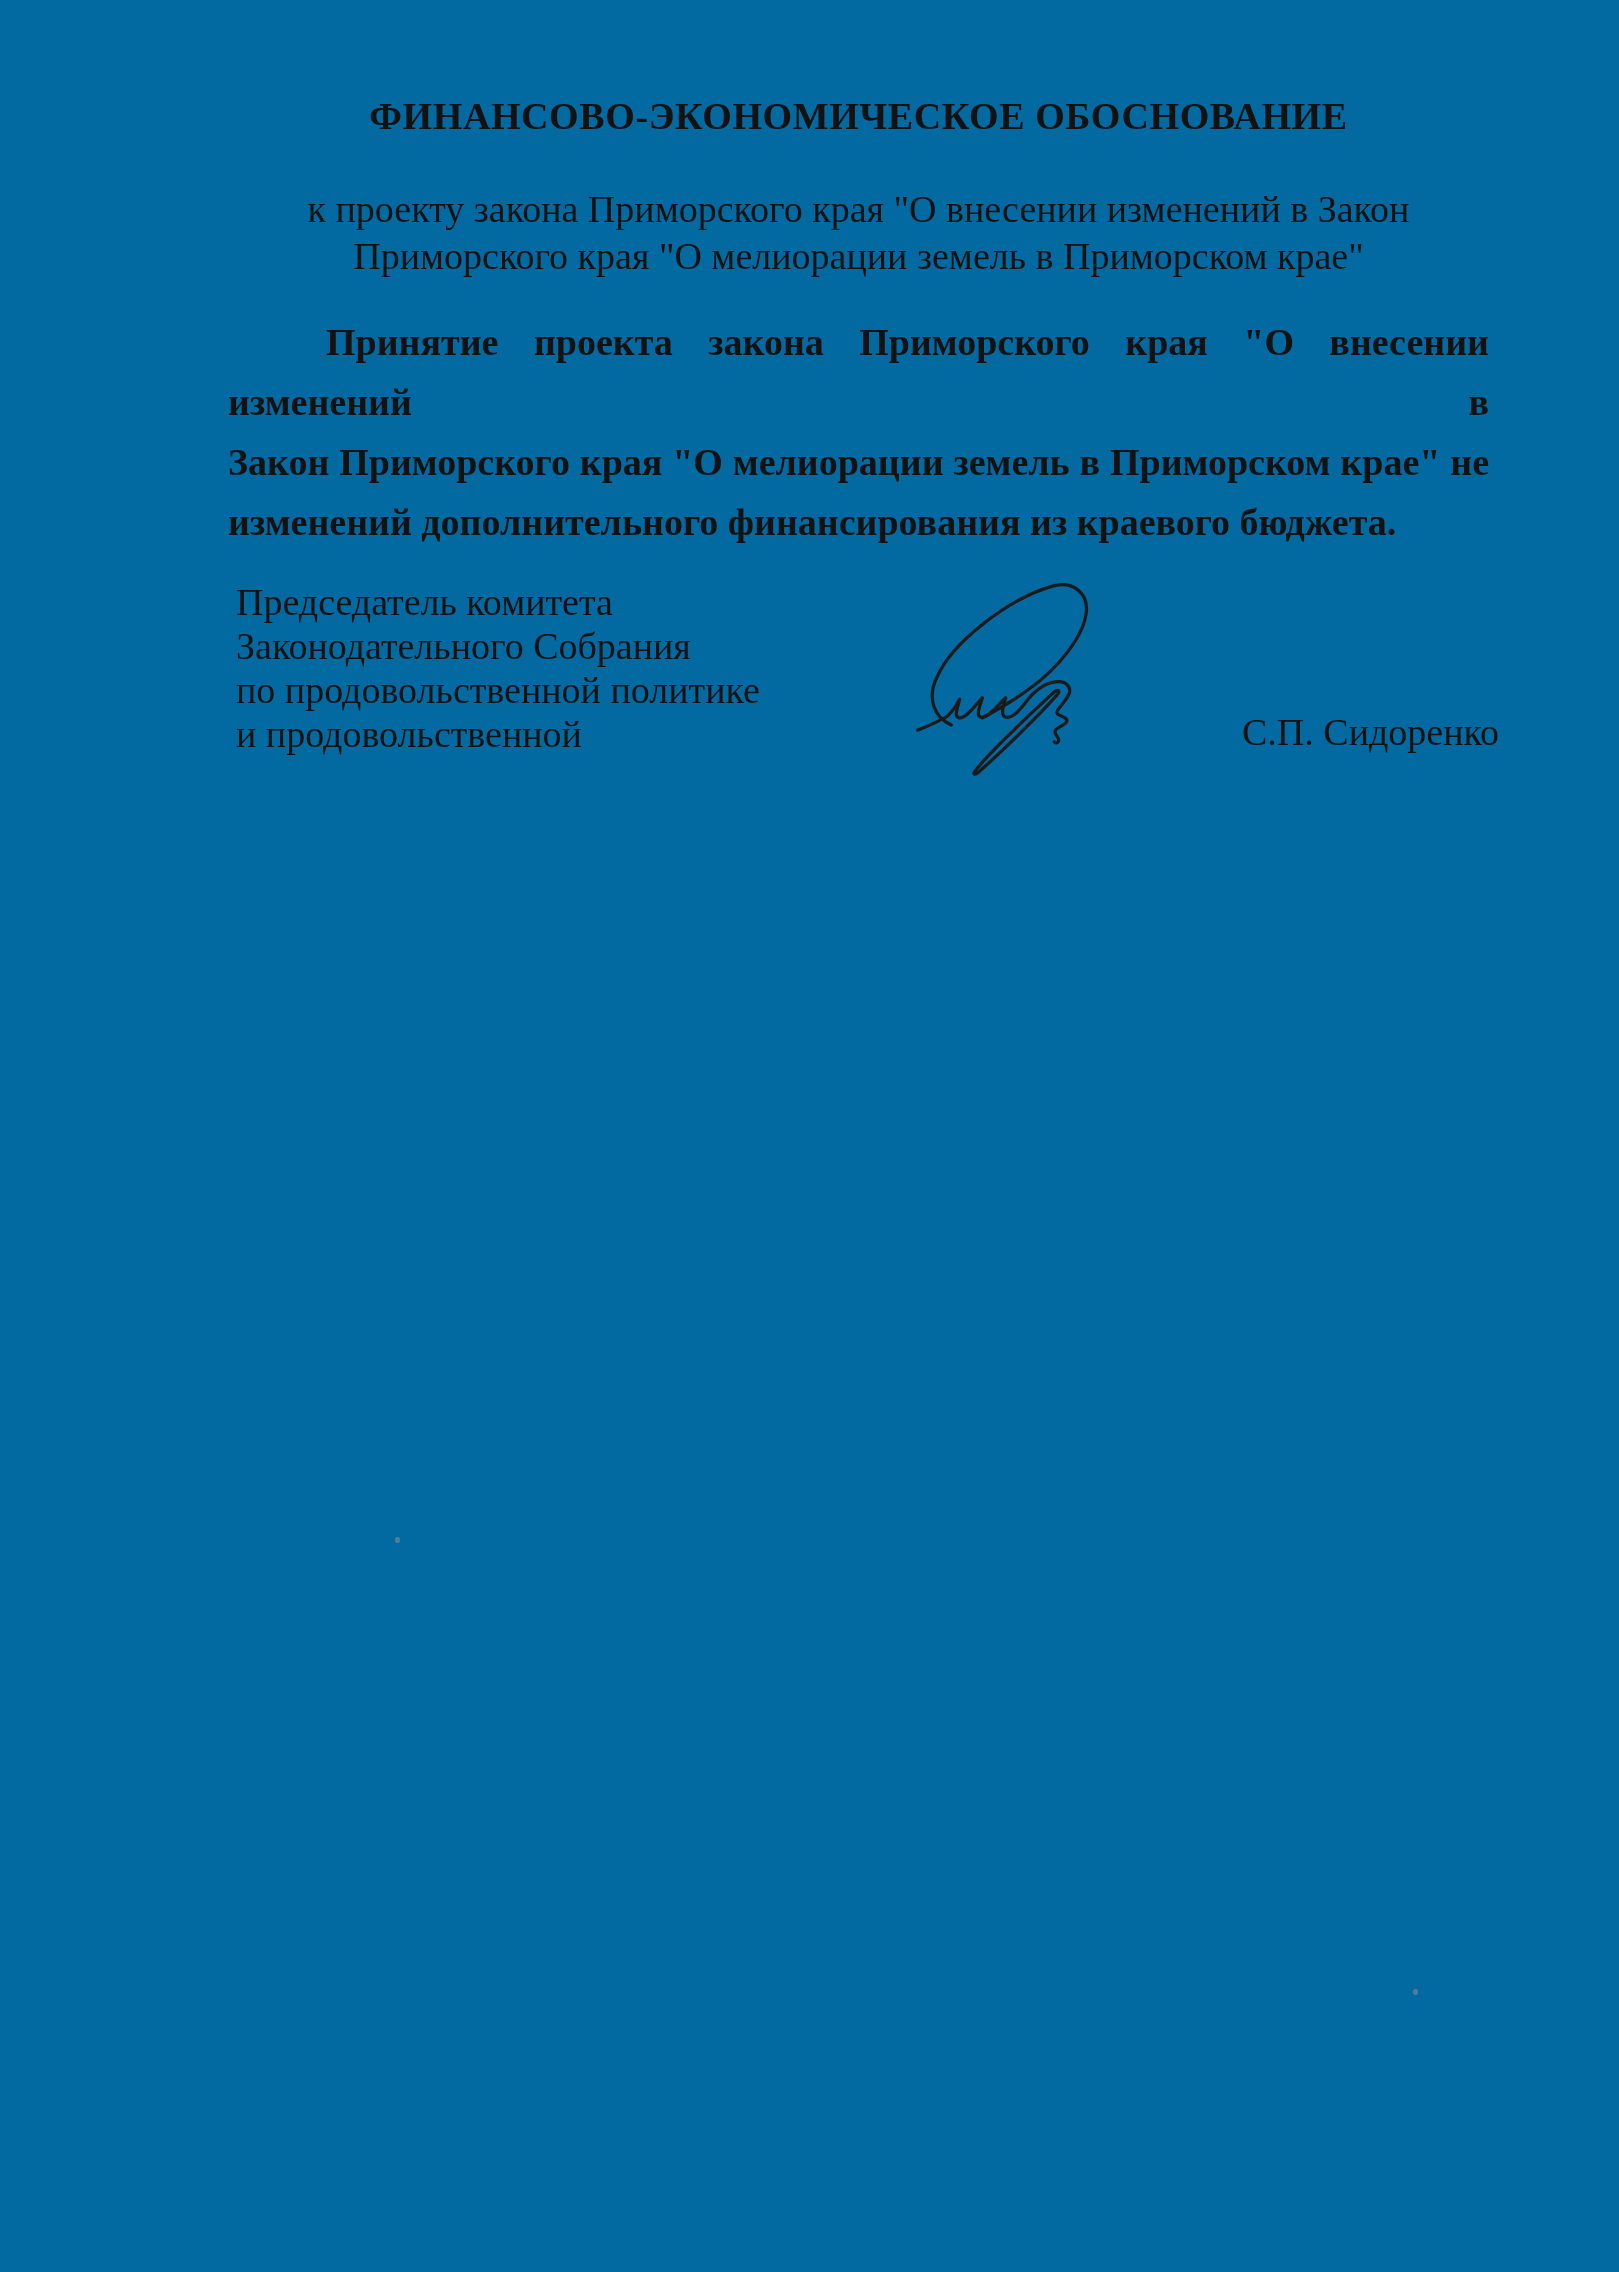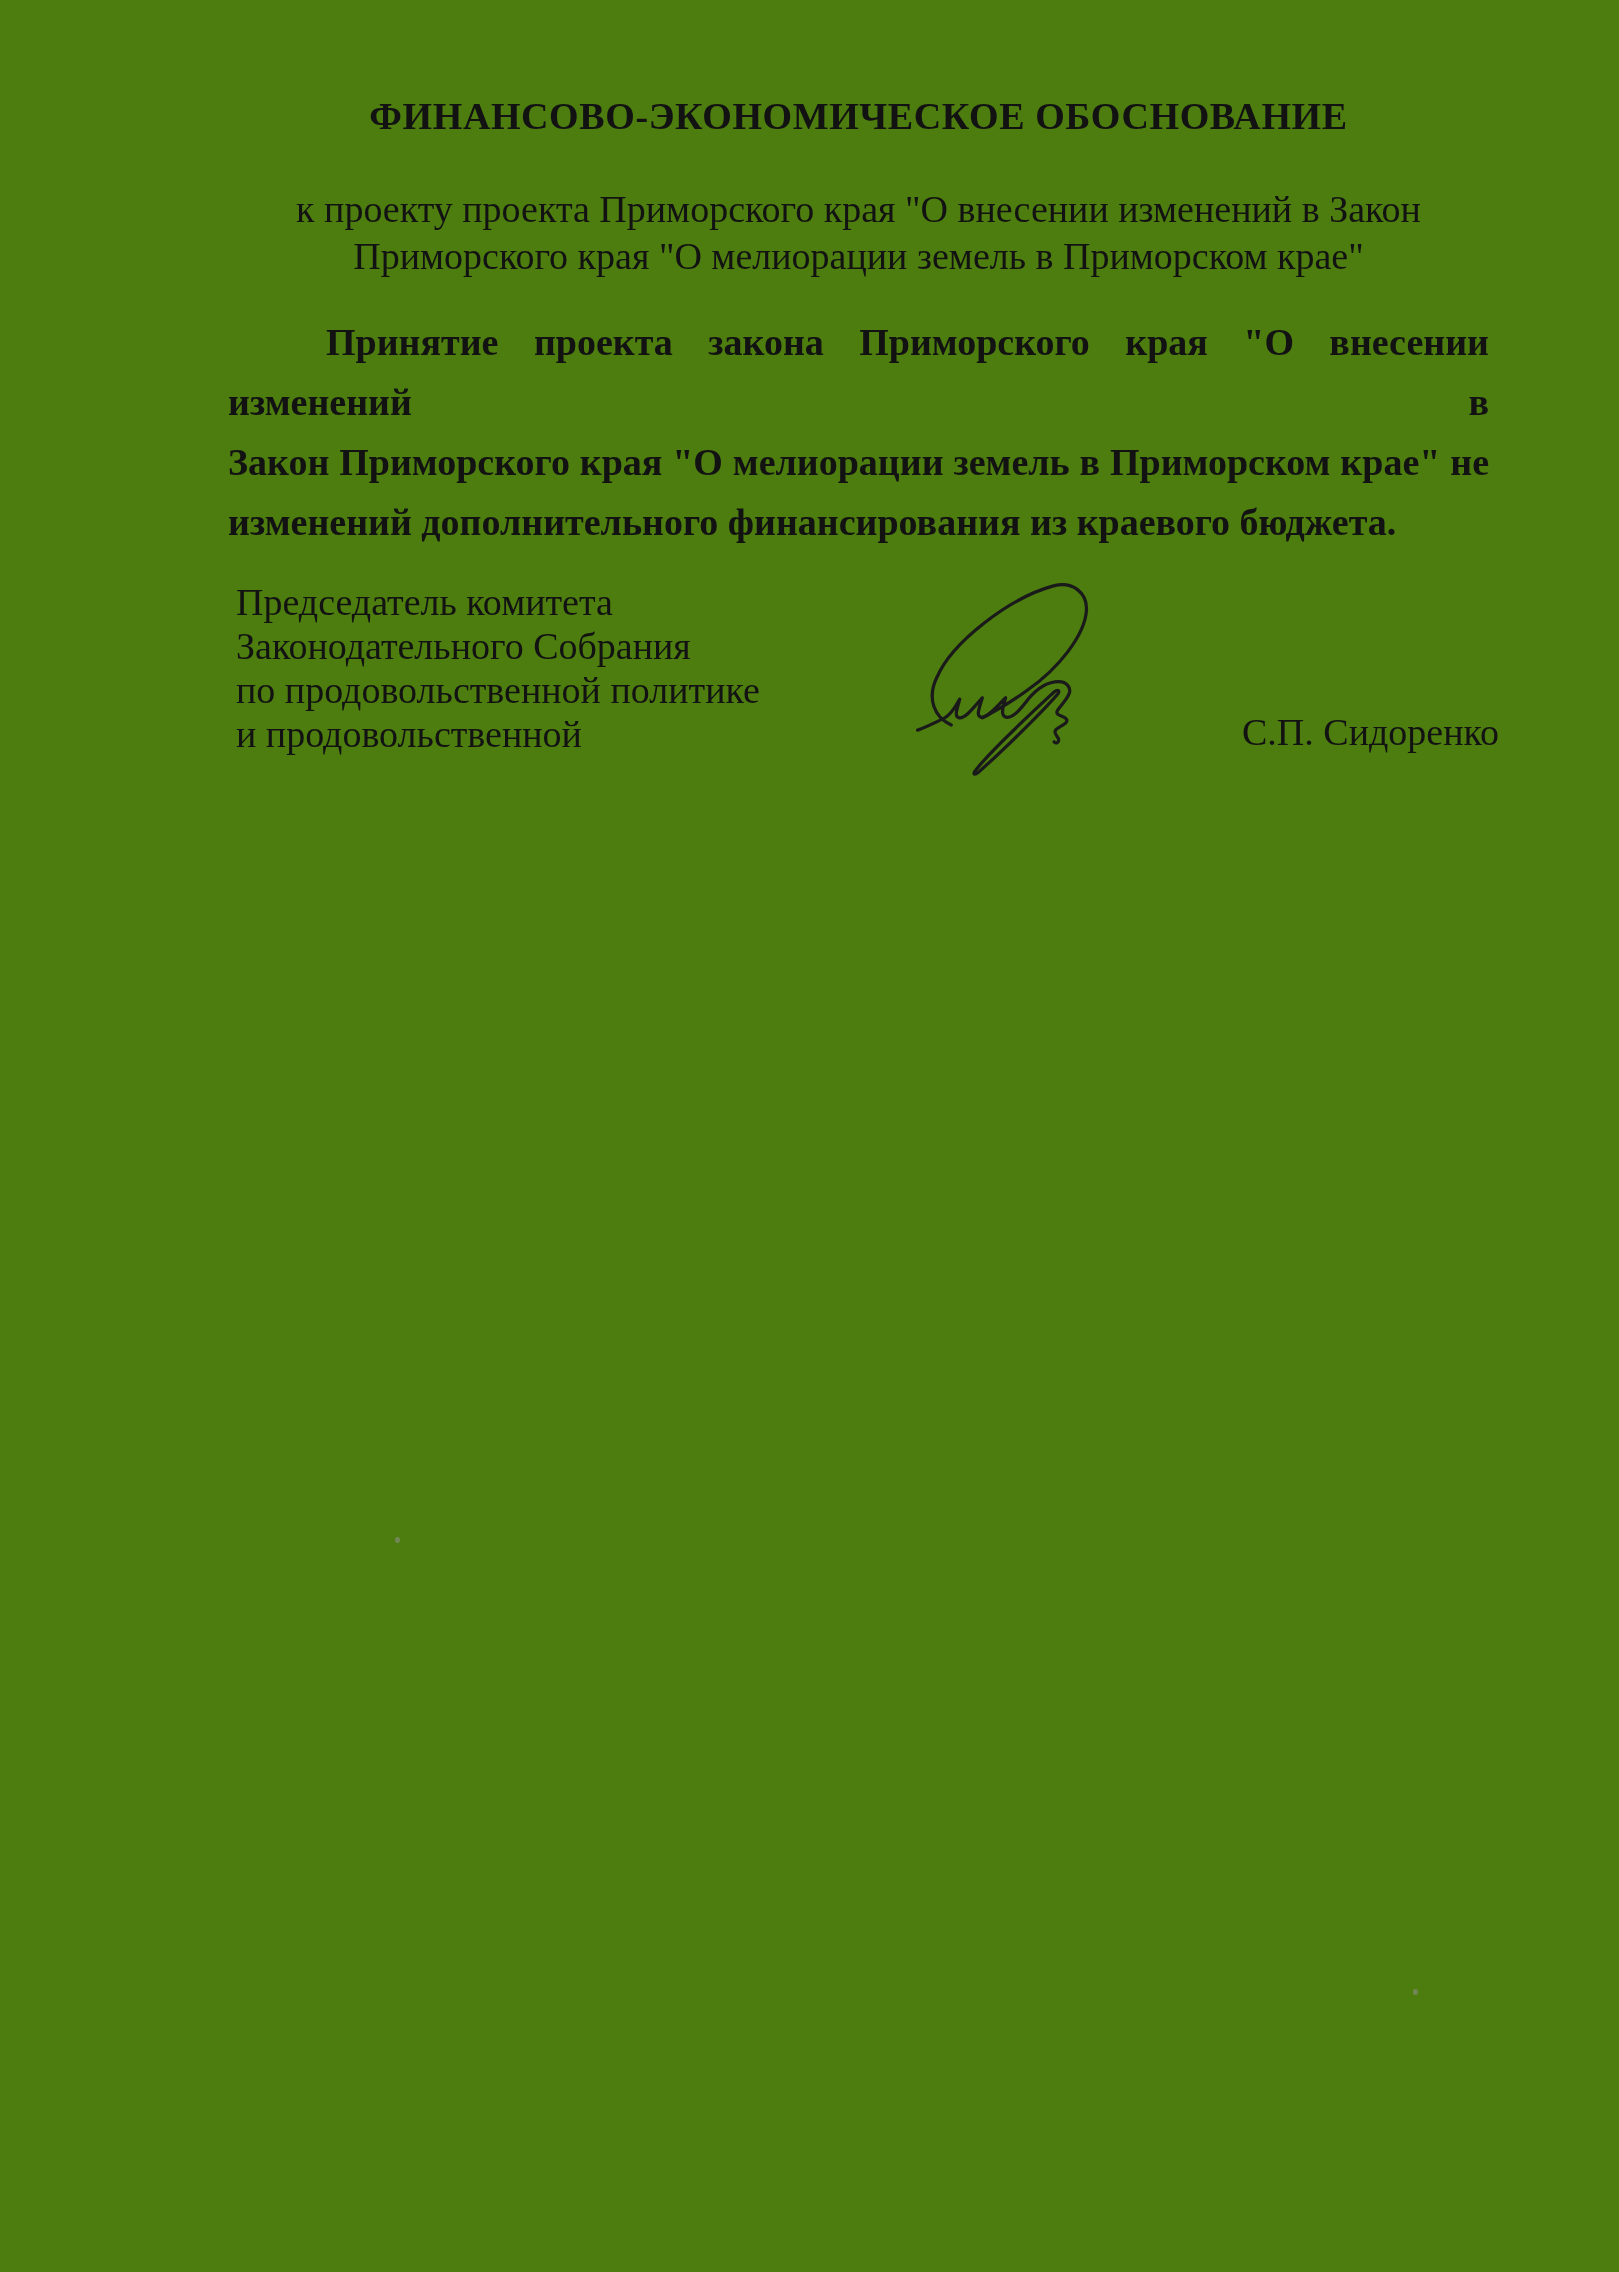--- a/index.html
+++ b/index.html
@@ -5,21 +5,21 @@
   html, body {
     margin: 0;
     padding: 0;
     background: #e8e8e8;
   }
   .page {
     position: relative;
     width: 1620px;
     height: 2273px;
     margin: 0 auto;
-    background: #4d7c0f;
+    background: #0369a1;
     font-family: "Liberation Serif", "DejaVu Serif", serif;
     color: #121212;
     overflow: hidden;
   }
   .doc-title {
     position: absolute;
     left: 228px;
     top: 94px;
     width: 1261px;
     text-align: center;
@@ -104,21 +104,21 @@
   .speck-2 { left: 1413px; top: 1989px; }
 </style>
 </head>
 <body>
 
 <div class="page">
 
   <div class="doc-title">ФИНАНСОВО-ЭКОНОМИЧЕСКОЕ ОБОСНОВАНИЕ</div>
 
   <div class="subtitle">
-    <div>к проекту проекта Приморского края "О внесении изменений в Закон</div>
+    <div>к проекту закона Приморского края "О внесении изменений в Закон</div>
     <div>Приморского края "О мелиорации земель в Приморском крае"</div>
   </div>
 
   <div class="body-par">
     <div class="body-line first">Принятие проекта закона Приморского края "О внесении изменений в</div>
     <div class="body-line">Закон Приморского края "О мелиорации земель в Приморском крае" не</div>
     <div class="body-line last">изменений дополнительного финансирования из краевого бюджета.</div>
   </div>
 
   <div class="sig-position">

